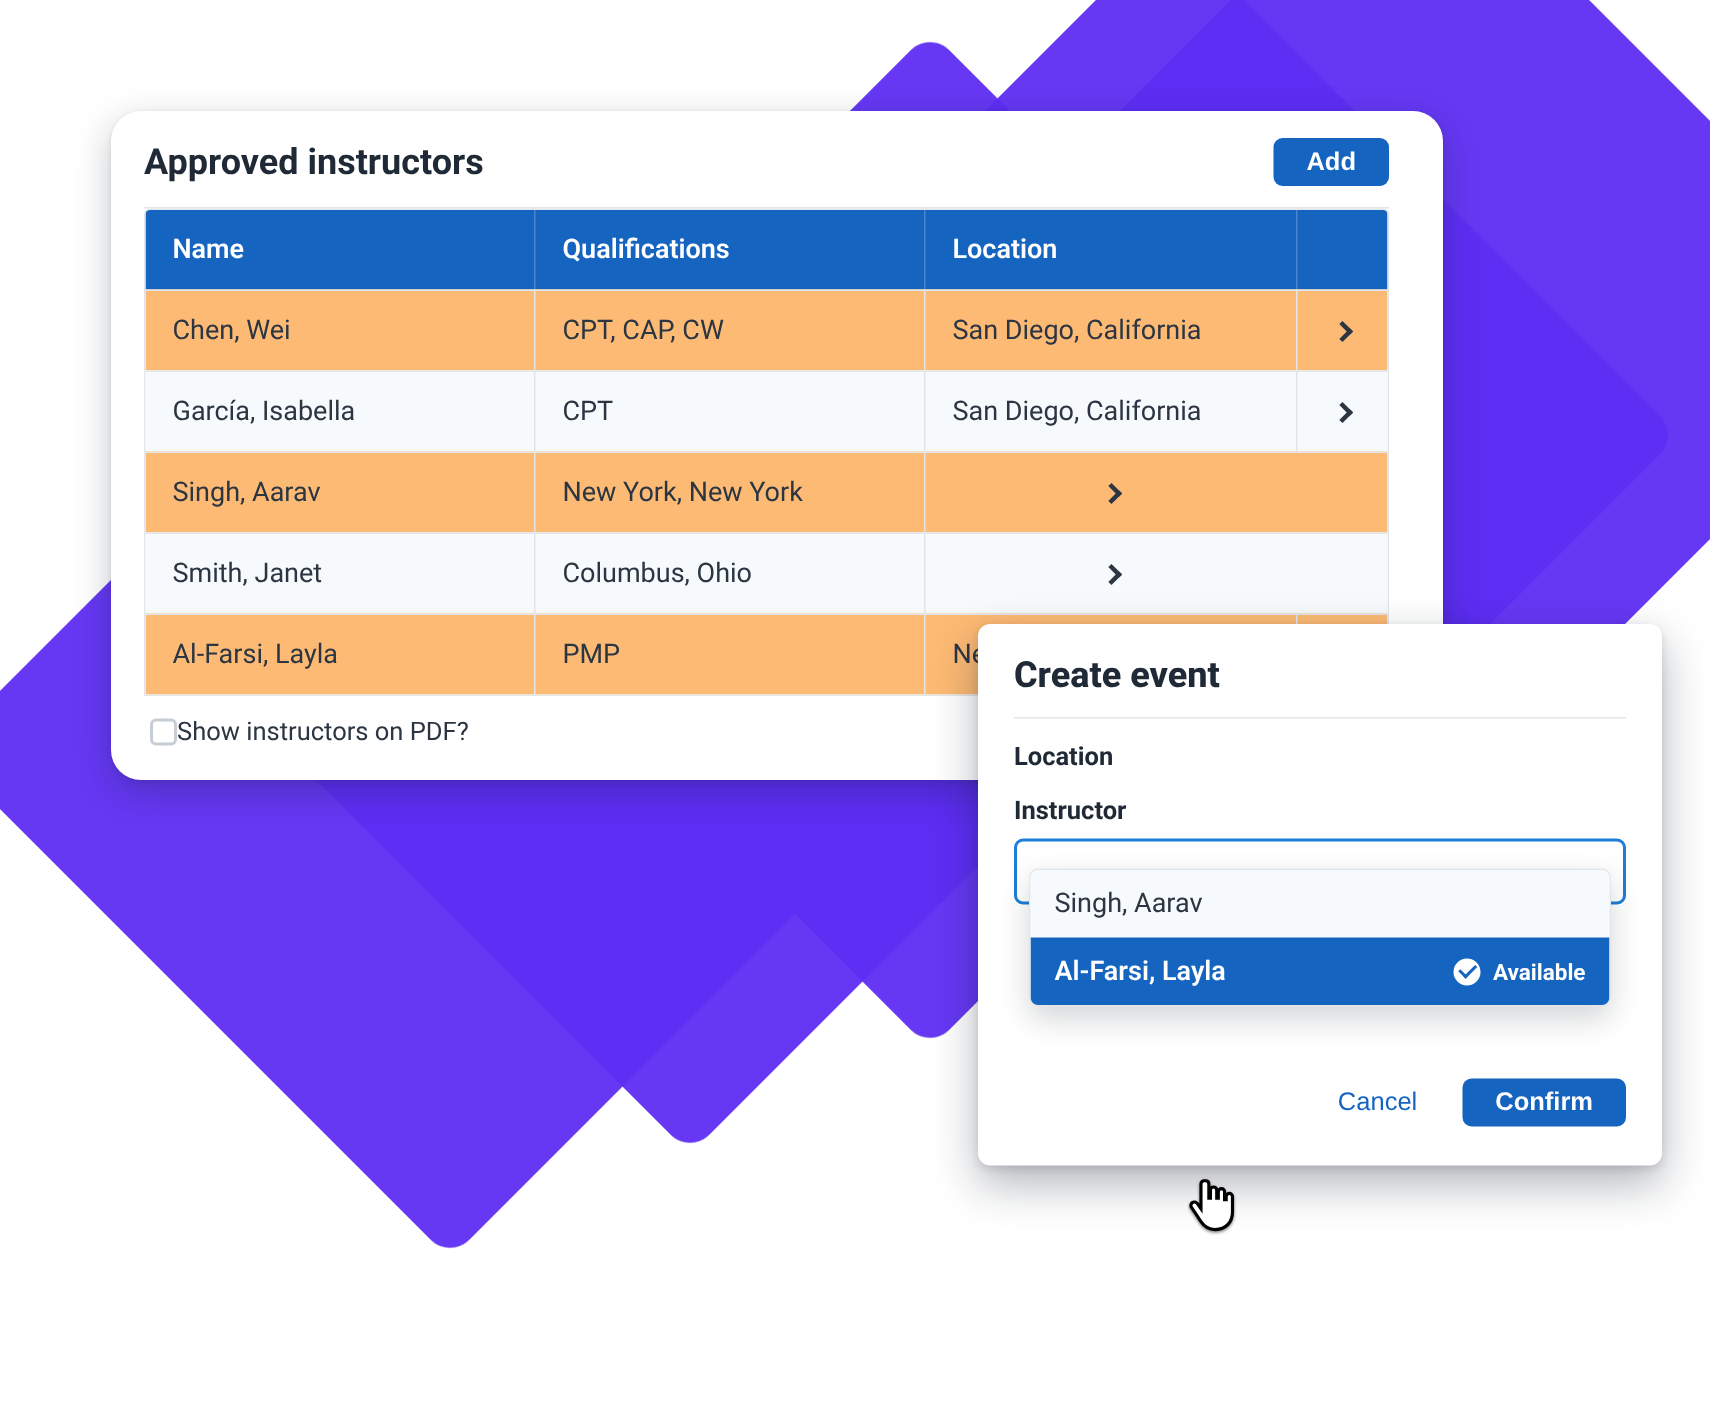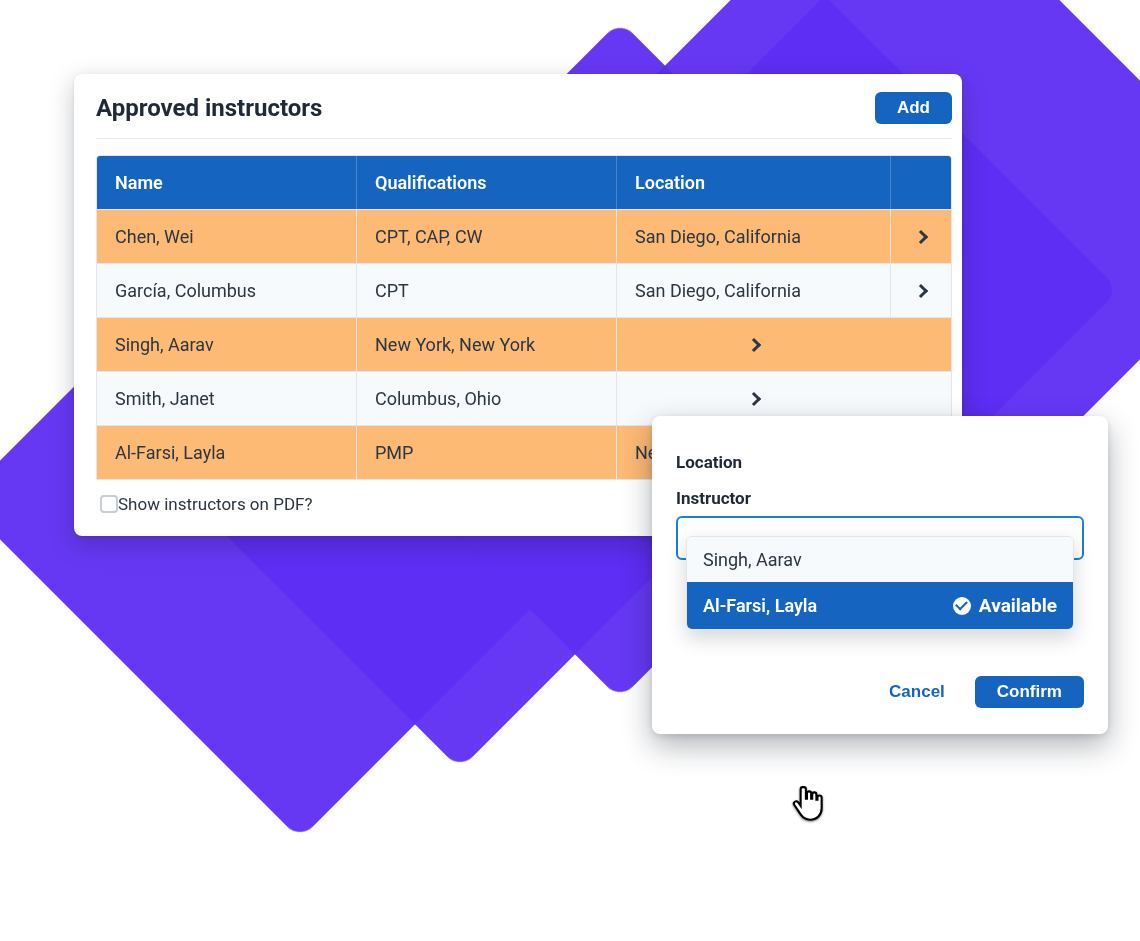--- a/index.html
+++ b/index.html
@@ -49,23 +49,23 @@
   .bg-deco .d4 { left: 540px; top: 50px;  }
   .bg-deco .d5 { left: 700px; top: -20px; }
 
   
   .panel {
     position: absolute;
     left: 74px;
     top: 74px;
     width: 888px;
     background: var(--panel-bg);
-    border-radius: 8px;
+    border-radius: 20px;
     box-shadow: 0 8px 24px rgba(15, 25, 40, 0.25), 0 1px 3px rgba(15,25,40,0.1);
-    padding: 18px 10px 20px 22px;
+    padding: 18px 36px 20px 22px;
   }
   .panel-header {
     display: flex;
     align-items: center;
     justify-content: space-between;
     padding-bottom: 14px;
     border-bottom: 1px solid var(--border);
   }
   .panel-title {
     font-size: 24px;
@@ -84,21 +84,20 @@
     font-weight: 700;
     cursor: pointer;
   }
   .btn-primary {
     background: var(--brand-blue);
     color: #ffffff;
   }
 
   
   .tbl {
-    margin-top: 16px;
     border: 1px solid var(--border);
     border-radius: 4px 4px 0 0;
     overflow: hidden;
   }
   .tbl-head {
     display: grid;
     grid-template-columns: 260px 260px 1fr 60px;
     background: var(--header-row);
     color: #ffffff;
   }
@@ -223,21 +222,21 @@
   }
   .dd-item.selected {
     background: var(--brand-blue);
     color: #ffffff;
     font-weight: 600;
   }
   .badge {
     display: inline-flex;
     align-items: center;
     gap: 8px;
-    font-size: 19px;
+    font-size: 15px;
     font-weight: 700;
   }
   .check-circle {
     width: 18px;
     height: 18px;
     border-radius: 50%;
     background: #ffffff;
     display: inline-flex;
     align-items: center;
     justify-content: center;
@@ -254,21 +253,21 @@
   .modal-actions {
     display: flex;
     justify-content: flex-end;
     align-items: center;
     gap: 26px;
     margin-top: 112px; 
   }
   .btn-link {
     color: var(--brand-blue);
     font-size: 17px;
-    font-weight: 700;
+    font-weight: 400;
     background: none;
     border: none;
     cursor: pointer;
     padding: 10px 4px;
   }
 
   
   .cursor-hand {
     position: absolute;
     left: 790px;
@@ -307,21 +306,21 @@
     <div class="tbl-body">
       <div class="tbl-row">
         <div class="td">Chen, Wei</div>
         <div class="td">CPT, CAP, CW</div>
         <div class="td">San Diego, California</div>
         <div class="td row-action">
             <span class="chev"></span>
           </div>
       </div>
       <div class="tbl-row">
-        <div class="td">García, Columbus</div>
+        <div class="td">García, Isabella</div>
         <div class="td">CPT</div>
         <div class="td">San Diego, California</div>
         <div class="td row-action">
             <span class="chev"></span>
           </div>
       </div>
       <div class="tbl-row">
         <div class="td">Singh, Aarav</div>
         <div class="td">New York, New York</div>
         <div class="td row-action">
@@ -346,20 +345,21 @@
     </div>
   </div>
 
   <div class="footer-row">
     <span class="chk"></span>
     <span>Show instructors on PDF?</span>
   </div>
 </section>
 
 <section class="modal">
+  <div class="modal-title">Create event</div>
 
   <div class="field">
     <div class="field-label">Location</div>
   </div>
 
   <div class="field combo-wrap">
     <div class="field-label">Instructor</div>
     <input class="text-input focus" type="text" value="" style="">
 
     <div class="dropdown">

